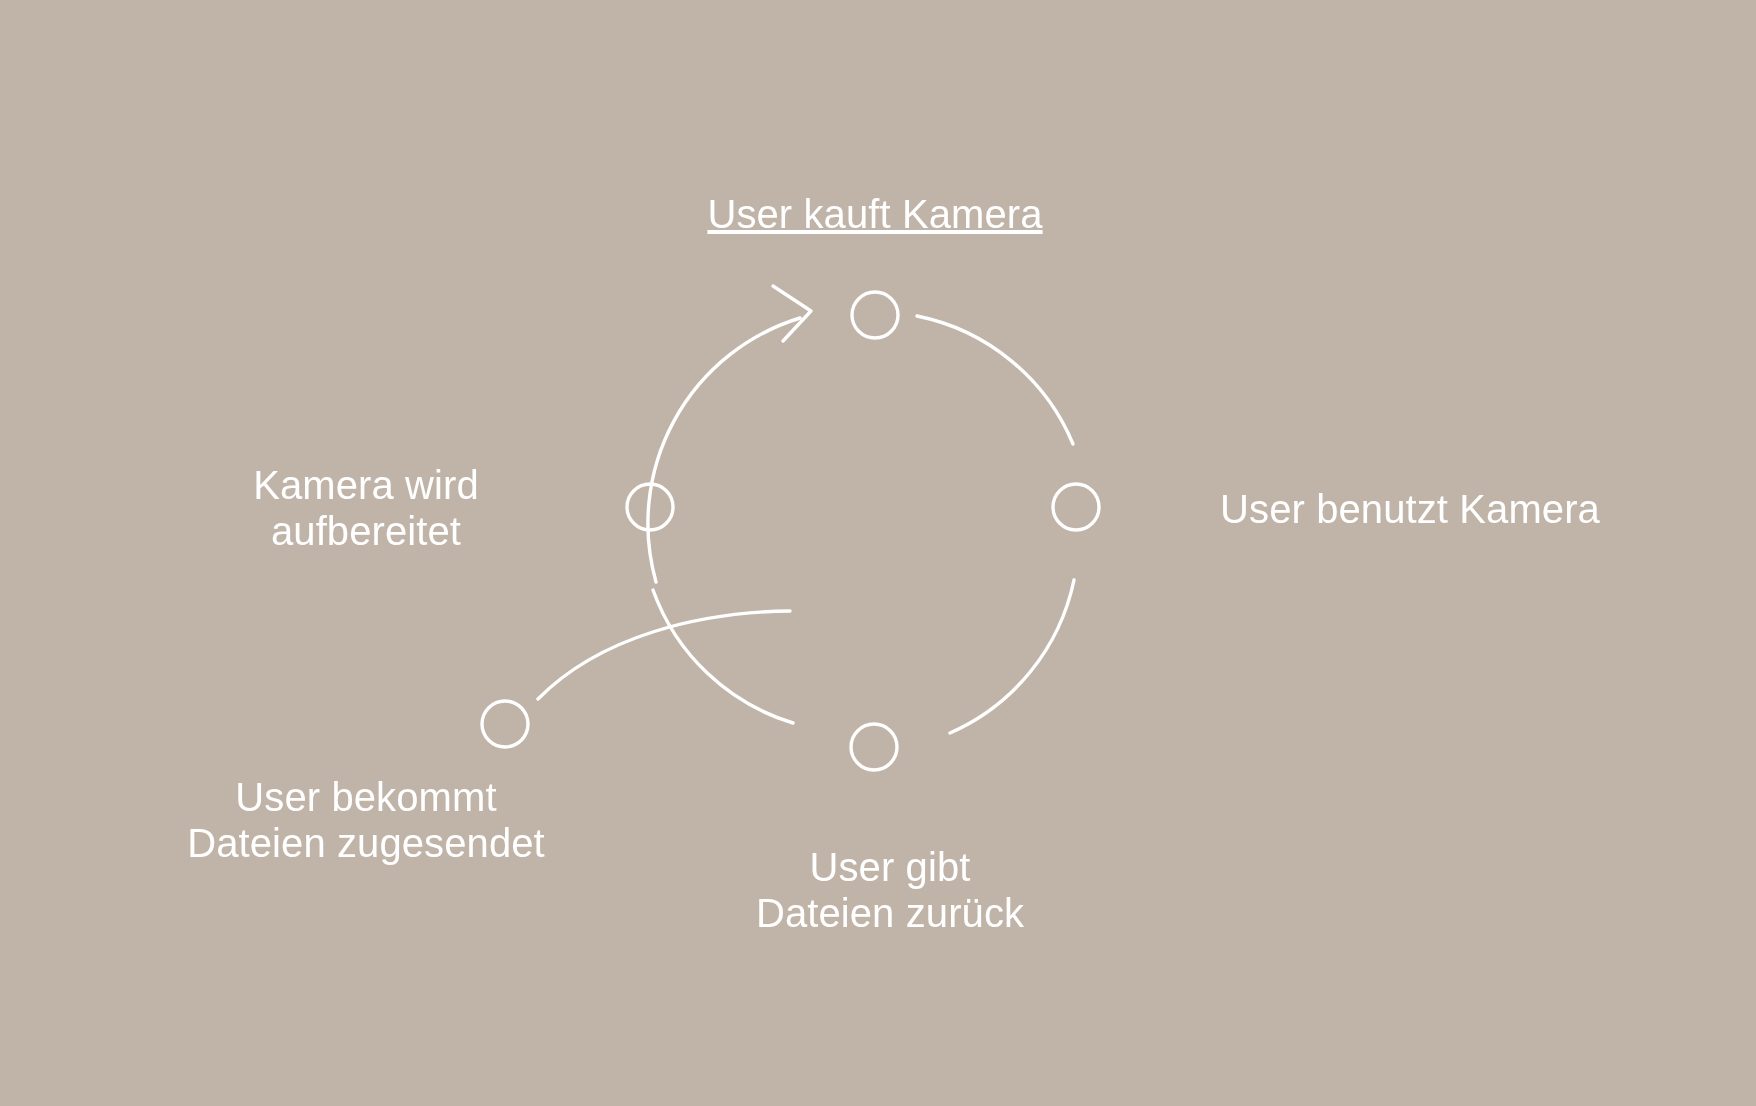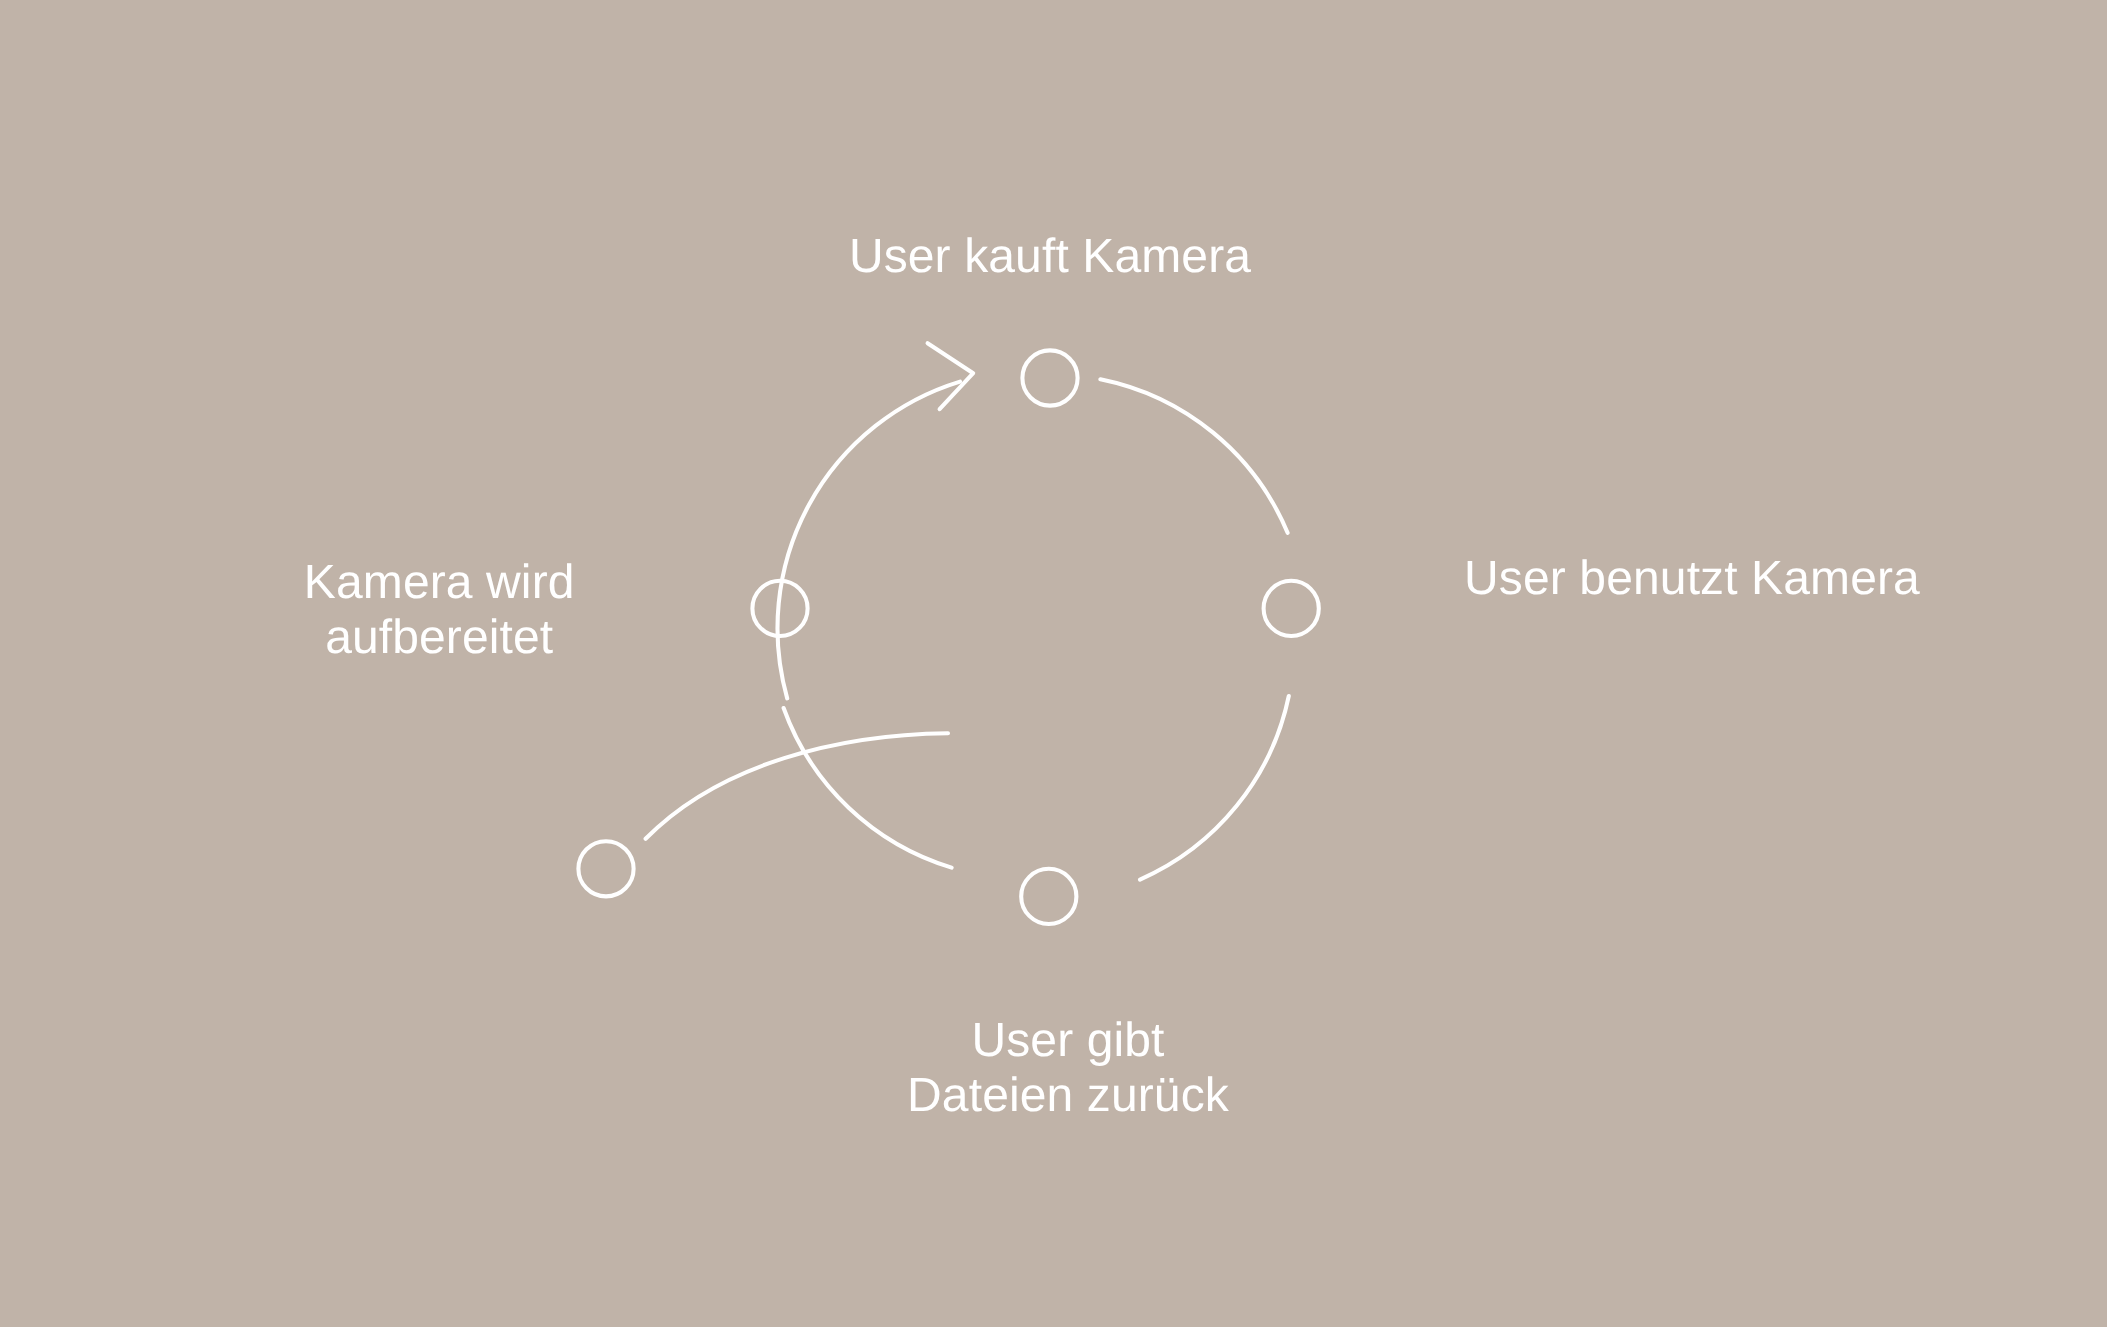--- a/index.html
+++ b/index.html
@@ -35,22 +35,22 @@
     font-size: 40px;
     line-height: 1.15;
     font-weight: 400;
     letter-spacing: 0.1px;
     white-space: pre;
     text-align: center;
     -webkit-font-smoothing: antialiased;
   }
 
   
-  #label-buy      { left: 875px; top: 214px;  transform: translate(-50%, -50%); }
-  #label-use      { left: 1410px; top: 482px; transform: translate(-50%, -50%); text-align: center; }
+  #label-buy      { left: 875px; top: 214px;  transform: translate(-50%, -50%); text-decoration: underline; }
+  #label-use      { left: 1410px; top: 509px; transform: translate(-50%, -50%); text-align: center; }
   #label-return   { left: 890px; top: 890px;  transform: translate(-50%, -50%); }
   #label-receive  { left: 366px; top: 820px;  transform: translate(-50%, -50%); }
   #label-prepare  { left: 366px; top: 508px;  transform: translate(-50%, -50%); }
 </style>
 </head>
 <body>
 
 <div id="canvas">
 
   <svg id="diagram-svg" viewBox="0 0 1756 1106" aria-hidden="true">
@@ -74,17 +74,19 @@
     <circle cx="650" cy="507" r="23" fill="none" stroke="#ffffff" stroke-width="3.4"></circle>
   </svg>
 
   <div class="node-label" id="label-buy">User kauft Kamera</div>
 
   <div class="node-label" id="label-use">User benutzt Kamera</div>
 
   <div class="node-label" id="label-return">User gibt
 Dateien zurück</div>
 
+  <div class="node-label" id="label-receive">User bekommt
+Dateien zugesendet</div>
 
   <div class="node-label" id="label-prepare">Kamera wird
 aufbereitet</div>
 
 </div>
 
 </body></html>

